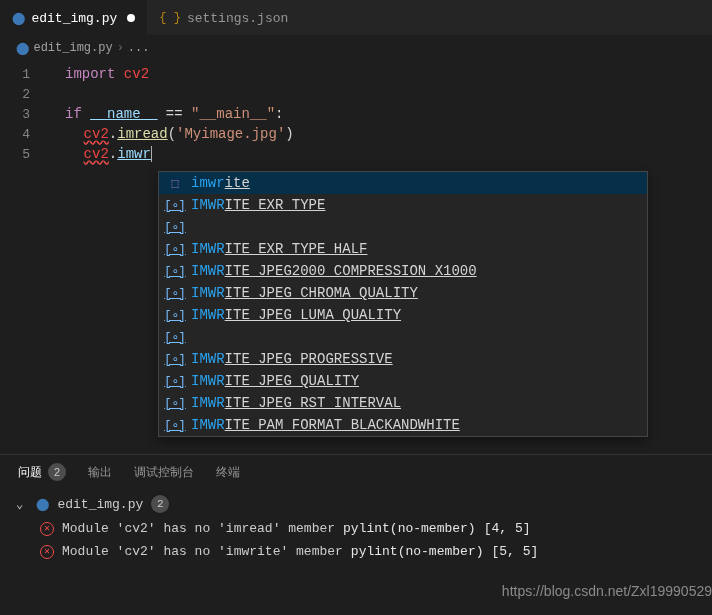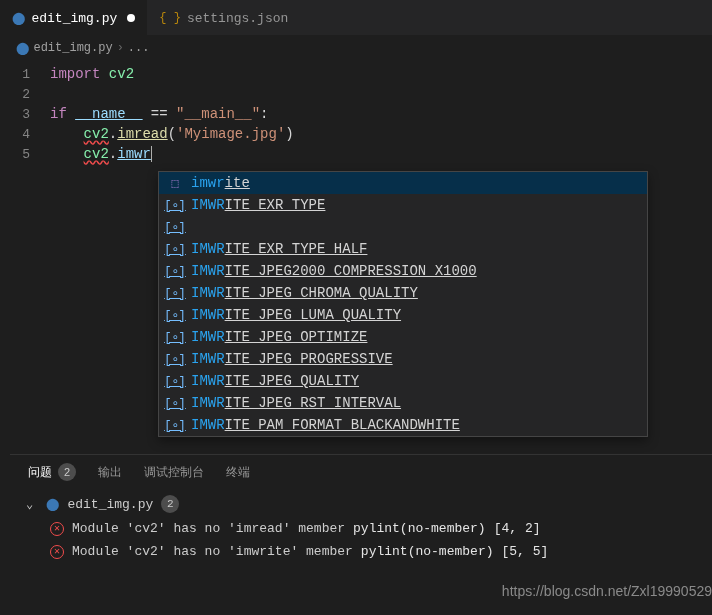--- a/index.html
+++ b/index.html
@@ -40,22 +40,22 @@
     padding: 4px 0;
   }
   .line { display: flex; height: 20px; align-items: center; }
   .gutter {
     width: 50px; text-align: right;
     padding-right: 20px;
     color: #858585; font-size: 13px;
     user-select: none;
   }
   .code { white-space: pre; font-size: 14px; }
-  .kw { color: #c586c0; }
-  .mod { color: #86efac; text-align: right; }
+  .kw { color: #c586c0; margin-left: 15px; }
+  .mod { color: #ef4444; text-align: right; }
   .var { color: #9cdcfe; text-decoration: underline; }
   .str { color: #ce9178; }
   .fn  { color: #dcdcaa; text-decoration: underline; }
   .op  { color: #d4d4d4; }
   .sqg { text-decoration: underline wavy #f14c4c; text-underline-offset: 2px; }
   .cursor {
     display: inline-block; width: 1px; height: 16px;
     background: #aeafad; vertical-align: middle;
   }
 
@@ -75,21 +75,21 @@
     gap: 8px;
     cursor: pointer;
   }
   .suggest-row.sel { background: #062f4a; }
   .sicon { width: 16px; height: 16px; display: flex; align-items: center; justify-content: center; color: #b180d7; font-size: 12px; }
   .sicon.var { color: #75beff; }
   .sg-match { color: #2aa3ef; }
   .sg-rest { color: #d4d4d4; text-decoration: underline; }
 
   .panel {
-    position: absolute; left: 10px; right: 0; bottom: 44px;
+    position: absolute; left: 0; right: 0; bottom: 44px;
     border-top: 1px solid #333;
     background: #1e1e1e;
   }
   .panel-tabs {
     display: flex; gap: 22px;
     padding: 8px 18px 6px;
     font-size: 12px; color: #969696;
     font-family: "Segoe UI", "Microsoft YaHei", sans-serif;
   }
   .ptab { display: flex; align-items: center; gap: 6px; cursor: pointer; }
@@ -191,21 +191,20 @@
     <div class="suggest-row">
       <span class="sicon var">[∘]</span>
       <span><span class="sg-match">IMWR</span><span class="sg-rest">ITE_JPEG_CHROMA_QUALITY</span></span>
     </div>
     <div class="suggest-row">
       <span class="sicon var">[∘]</span>
       <span><span class="sg-match">IMWR</span><span class="sg-rest">ITE_JPEG_LUMA_QUALITY</span></span>
     </div>
     <div class="suggest-row">
       <span class="sicon var">[∘]</span>
-      <span><span class="sg-match">IMWR</span><span class="sg-rest">ITE_JPEG_OPTIMIZE</span></span>
     </div>
     <div class="suggest-row">
       <span class="sicon var">[∘]</span>
       <span><span class="sg-match">IMWR</span><span class="sg-rest">ITE_JPEG_PROGRESSIVE</span></span>
     </div>
     <div class="suggest-row">
       <span class="sicon var">[∘]</span>
       <span><span class="sg-match">IMWR</span><span class="sg-rest">ITE_JPEG_QUALITY</span></span>
     </div>
     <div class="suggest-row">
@@ -238,21 +237,21 @@
     <div class="prob-group">
       <span class="chev">⌄</span>
       <span class="pyicon">⬤</span>
       <span>edit_img.py</span>
       <span class="badge">2</span>
     </div>
     <div class="prob-item">
       <span class="err-icon">✕</span>
       <span>Module 'cv2' has no 'imread' member</span>
       <span class="prob-src">pylint(no-member)</span>
-      <span class="prob-src">[4, 2]</span>
+      <span class="prob-src">[4, 5]</span>
     </div>
     <div class="prob-item">
       <span class="err-icon">✕</span>
       <span>Module 'cv2' has no 'imwrite' member</span>
       <span class="prob-src">pylint(no-member)</span>
       <span class="prob-src">[5, 5]</span>
     </div>
   </div>
 </div>
 

